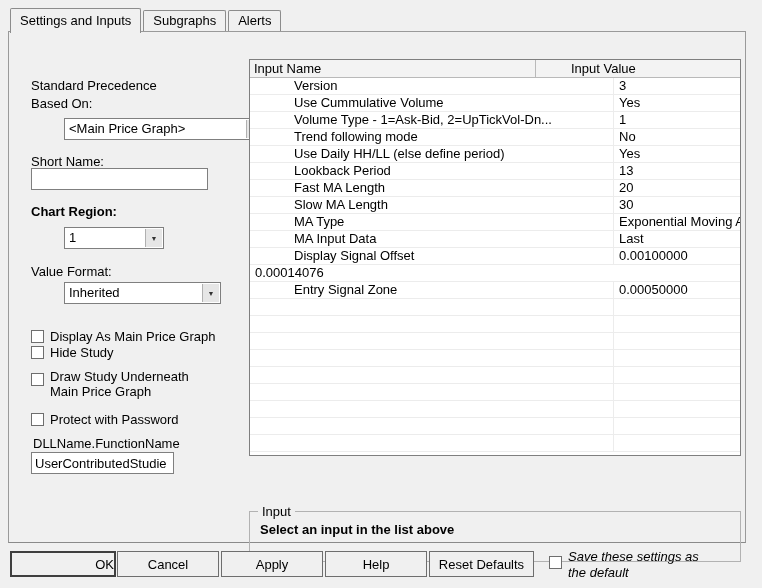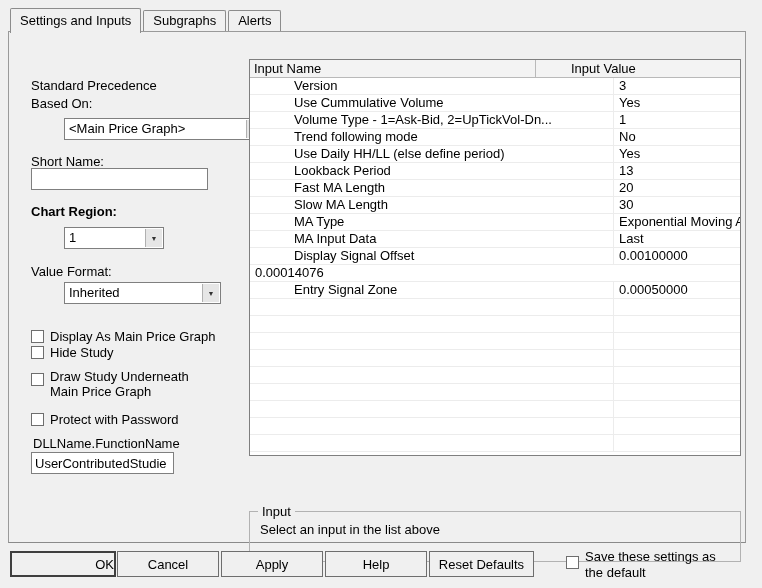--- a/index.html
+++ b/index.html
@@ -36,21 +36,21 @@
   .lheader { display:flex; height:18px; background:#f3f3f3; border-bottom:1px solid #b9b9b9;gap:30px; }
   .lheader .c1 { width:286px; border-right:1px solid #b9b9b9; padding-left:4px; line-height:17px; }
   .lheader .c2 { flex:1; padding-left:5px; line-height:17px; }
   .lrow { display:flex; height:17px; border-bottom:1px solid #ececec; }
   .lrow .c1 { width:320px; border-right:1px solid #ececec; line-height:16px; white-space:nowrap; overflow:hidden;margin-left:44px; }
   .lrow .c2 { flex:1; padding-left:5px; line-height:16px; white-space:nowrap; overflow:hidden; }
 
   
   .group { position:absolute; left:240px; top:431px; width:492px; height:51px; border:1px solid #b2b2b2;margin-top:48px; }
   .group .gtitle { position:absolute; top:-8px; left:8px; background:#f0f0f0; padding:0 4px; }
-  .group .ghint { position:absolute; left:10px; top:10px; }
+  .group .ghint { position:absolute; left:10px; top:10px;font-weight:bold; }
 
   
   .btn-ok { border:2px solid #3f3f3f;text-align:right; }
 </style>
 </head>
 <body>
 
 <div class="dialog">
 
   <div class="tabstrip">
@@ -206,18 +206,18 @@
     </div>
 
   </div>
 
   <button class="pushbtn btn-ok" style="left:10px; top:551px; width:106px; height:26px;">OK</button>
   <button class="pushbtn" style="left:117px; top:551px; width:102px; height:26px;">Cancel</button>
   <button class="pushbtn" style="left:221px; top:551px; width:102px; height:26px;">Apply</button>
   <button class="pushbtn" style="left:325px; top:551px; width:102px; height:26px;">Help</button>
   <button class="pushbtn" style="left:429px; top:551px; width:105px; height:26px;">Reset Defaults</button>
 
-  <div class="cb" style="left:566px; top:549px; width:150px;">
+  <div class="cb" style="left:549px; top:549px; width:150px;font-style:italic;">
     <span class="cbbox" style="margin-top:7px;"></span>
     <span class="cbtext" style="line-height:16px; width:132px;">Save these settings as the default</span>
   </div>
 
 </div>
 
 </body></html>

